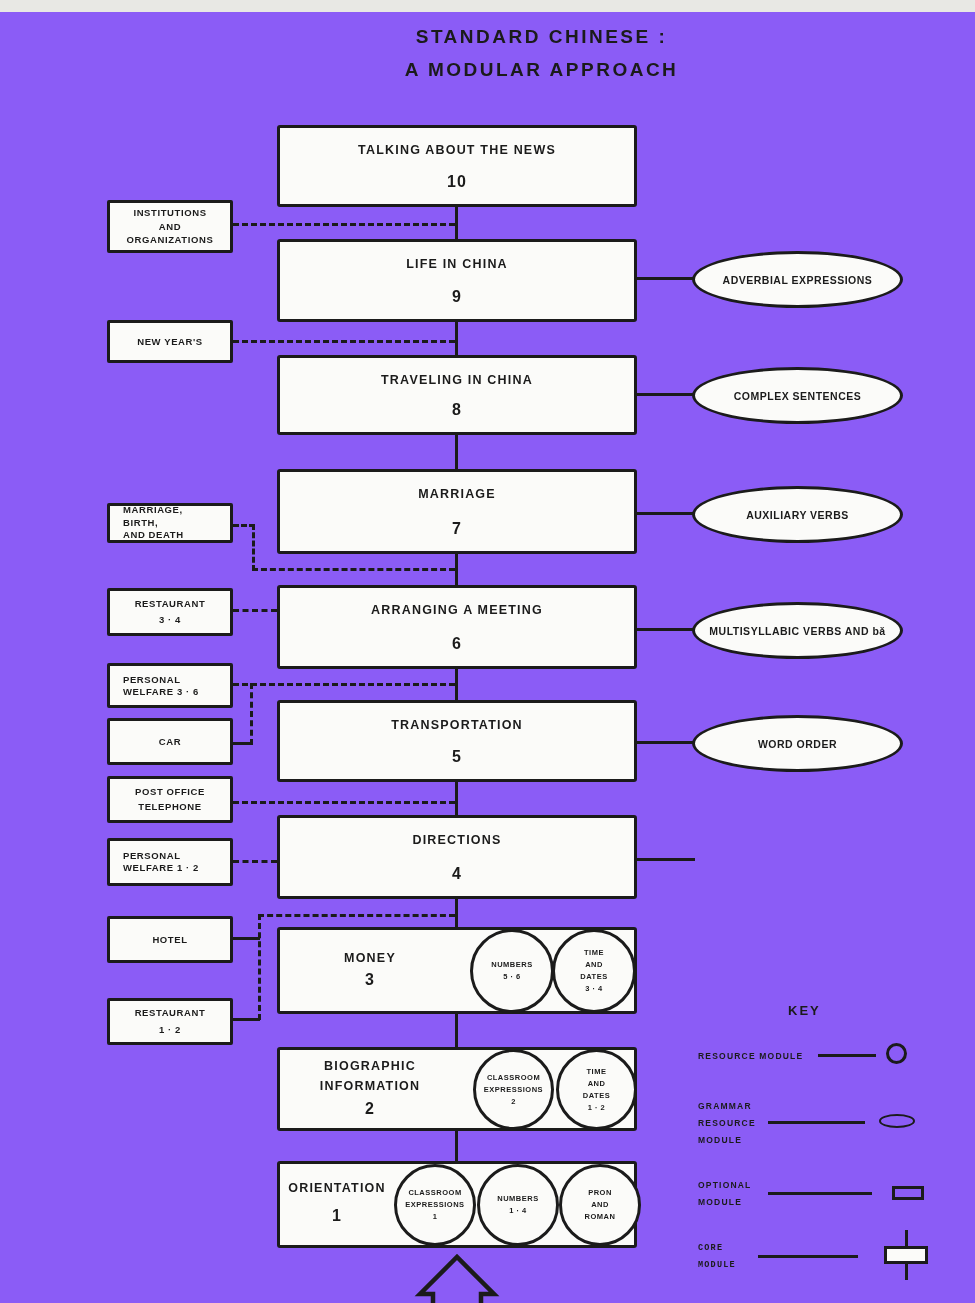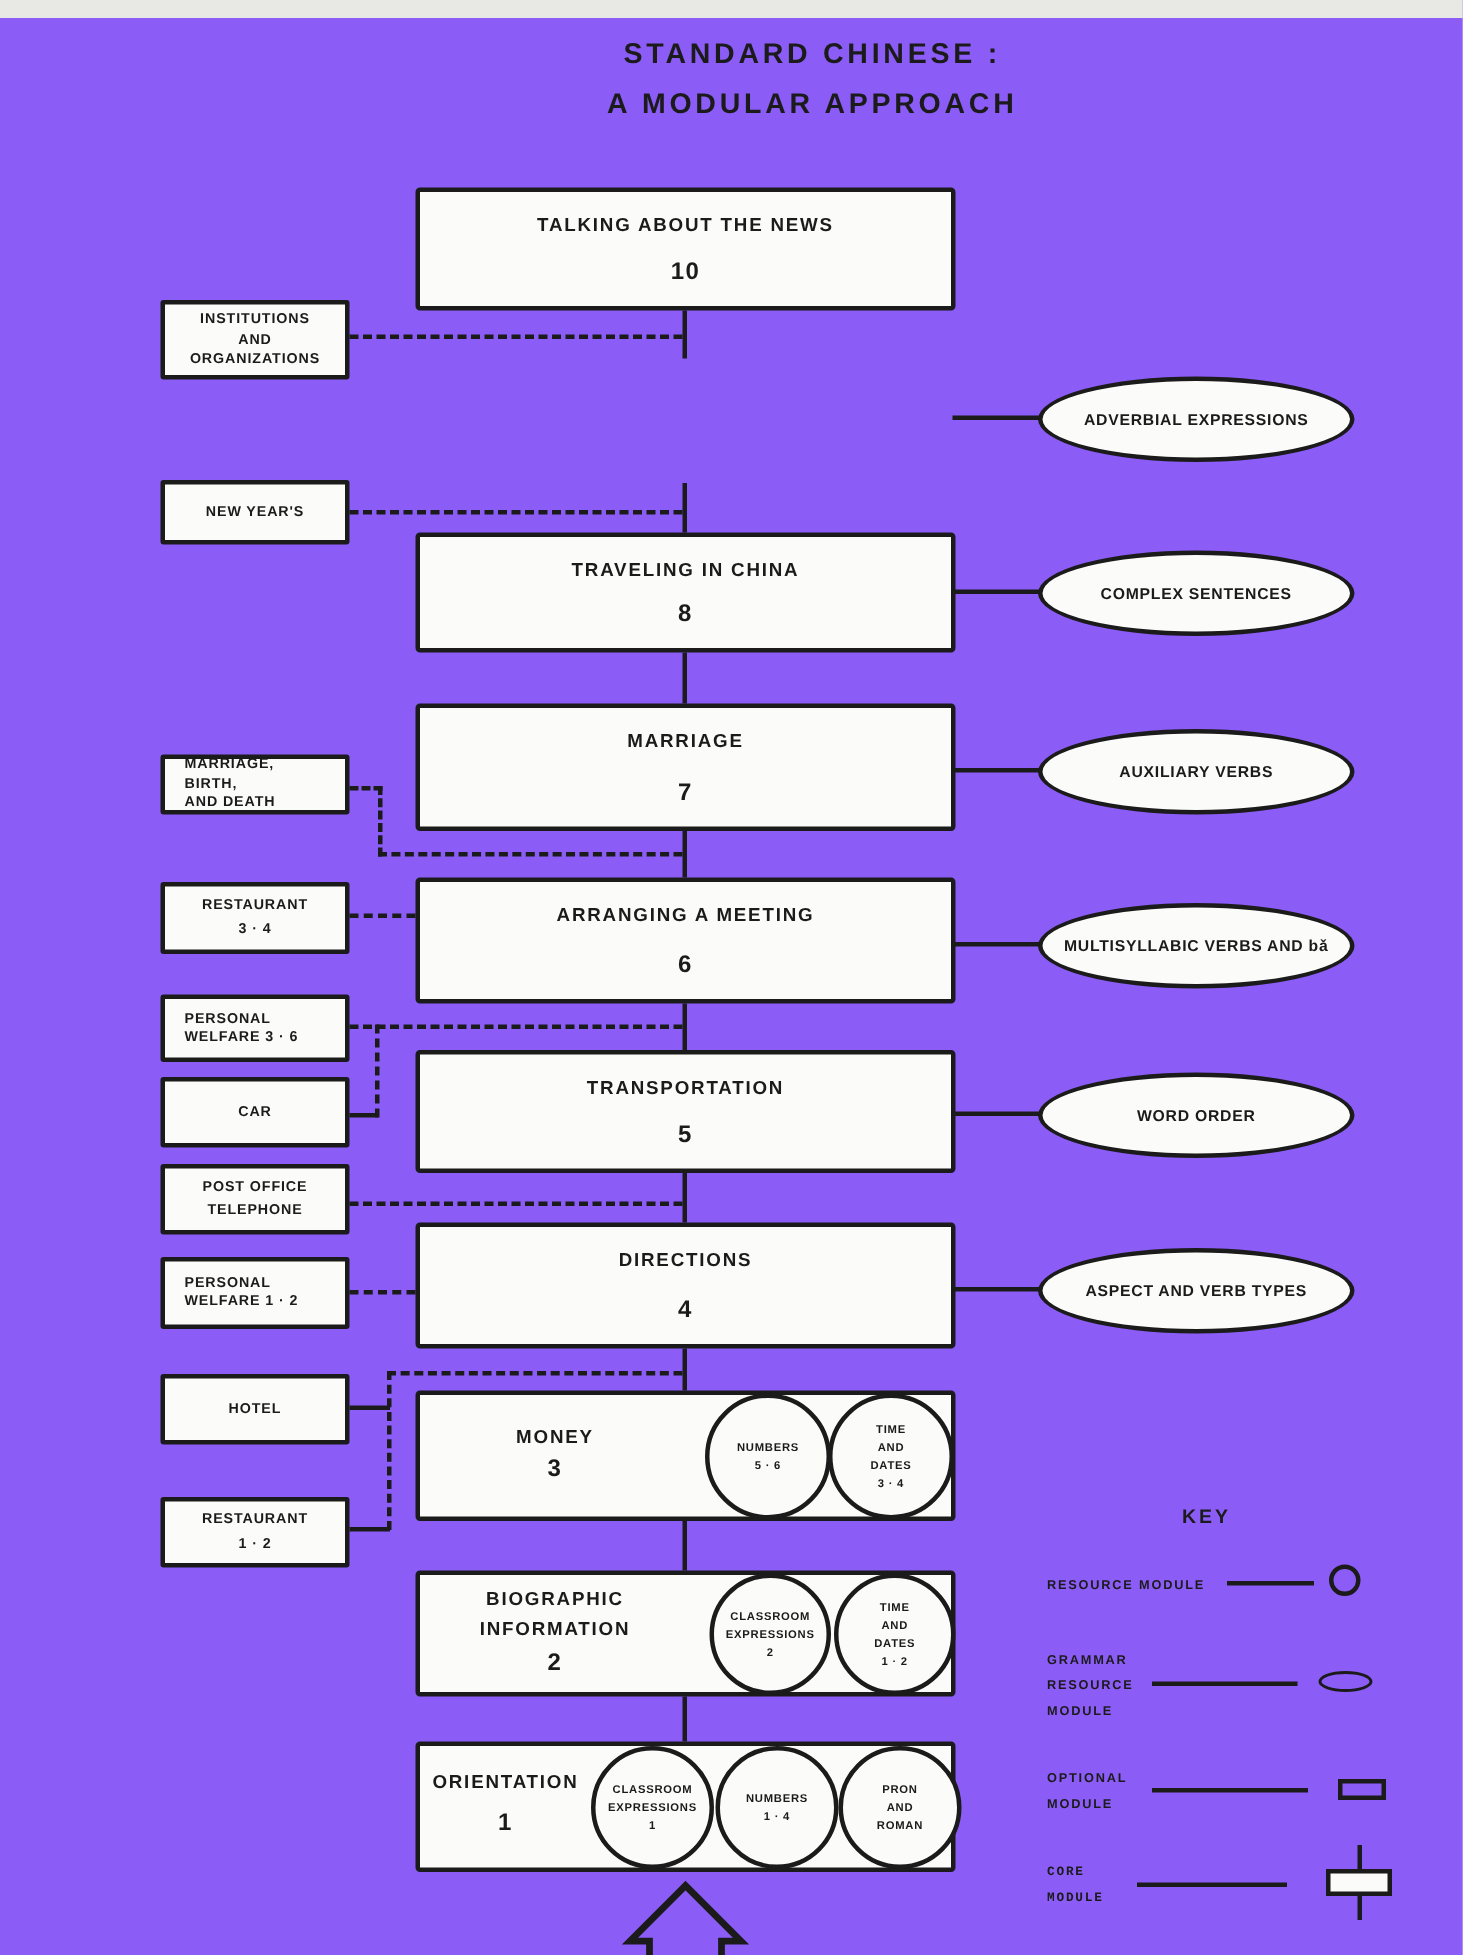--- a/index.html
+++ b/index.html
@@ -68,20 +68,24 @@
   <div class="vline" style="left:455px;top:542px;height:31px;"></div>
   <div class="vline" style="left:455px;top:657px;height:31px;"></div>
   <div class="vline" style="left:455px;top:770px;height:33px;"></div>
   <div class="vline" style="left:455px;top:887px;height:28px;"></div>
   <div class="vline" style="left:455px;top:1002px;height:33px;"></div>
   <div class="vline" style="left:455px;top:1119px;height:30px;"></div>
 
   <div class="core core-plain" style="top:113px;height:82px;">
     <div class="cname">TALKING ABOUT THE NEWS</div>
     <div class="cnum">10</div>
+  </div>
+  <div class="core core-plain" style="top:227px;height:83px;">
+    <div class="cname">LIFE IN CHINA</div>
+    <div class="cnum">9</div>
   </div>
   <div class="core core-plain" style="top:343px;height:80px;">
     <div class="cname">TRAVELING IN CHINA</div>
     <div class="cnum">8</div>
   </div>
   <div class="core core-plain" style="top:457px;height:85px;">
     <div class="cname">MARRIAGE</div>
     <div class="cnum">7</div>
   </div>
   <div class="core core-plain" style="top:573px;height:84px;">
@@ -221,23 +225,20 @@
   </div>
   <div class="hline" style="left:635px;top:616px;width:60px;"></div>
   <div class="gram" style="top:590px;">
     <span>MULTISYLLABIC VERBS AND bǎ</span>
   </div>
   <div class="hline" style="left:635px;top:729px;width:60px;"></div>
   <div class="gram" style="top:703px;">
     <span>WORD ORDER</span>
   </div>
   <div class="hline" style="left:635px;top:846px;width:60px;"></div>
-  <div class="gram" style="top:820px;">
-    <span>ASPECT AND VERB TYPES</span>
-  </div>
 
   <div class="abs key-title" style="left:788px;top:991px;">KEY</div>
 
   <div class="abs key-label" style="left:698px;top:1036px;">RESOURCE MODULE</div>
   <div class="hline" style="left:818px;top:1042px;width:58px;height:2.5px;"></div>
   <div class="key-circle" style="left:886px;top:1031px;"></div>
 
   <div class="abs key-label" style="left:698px;top:1086px;">
     <div>GRAMMAR</div>
     <div>RESOURCE</div>

